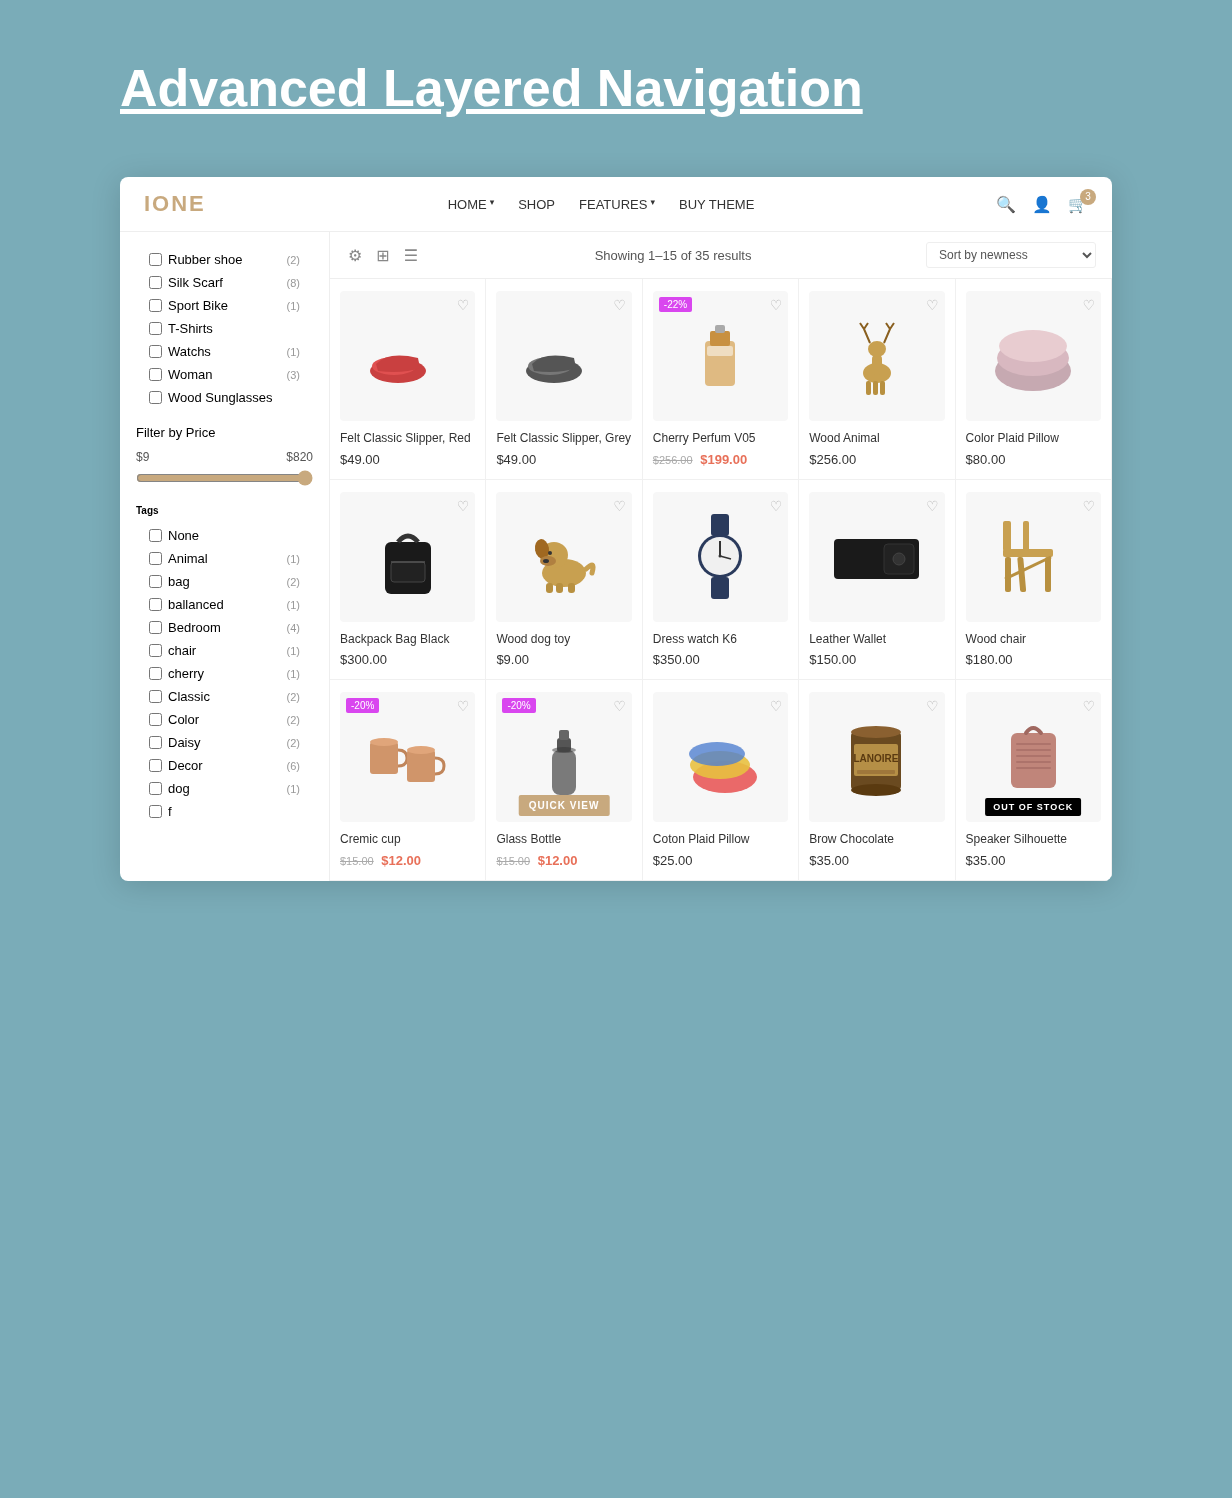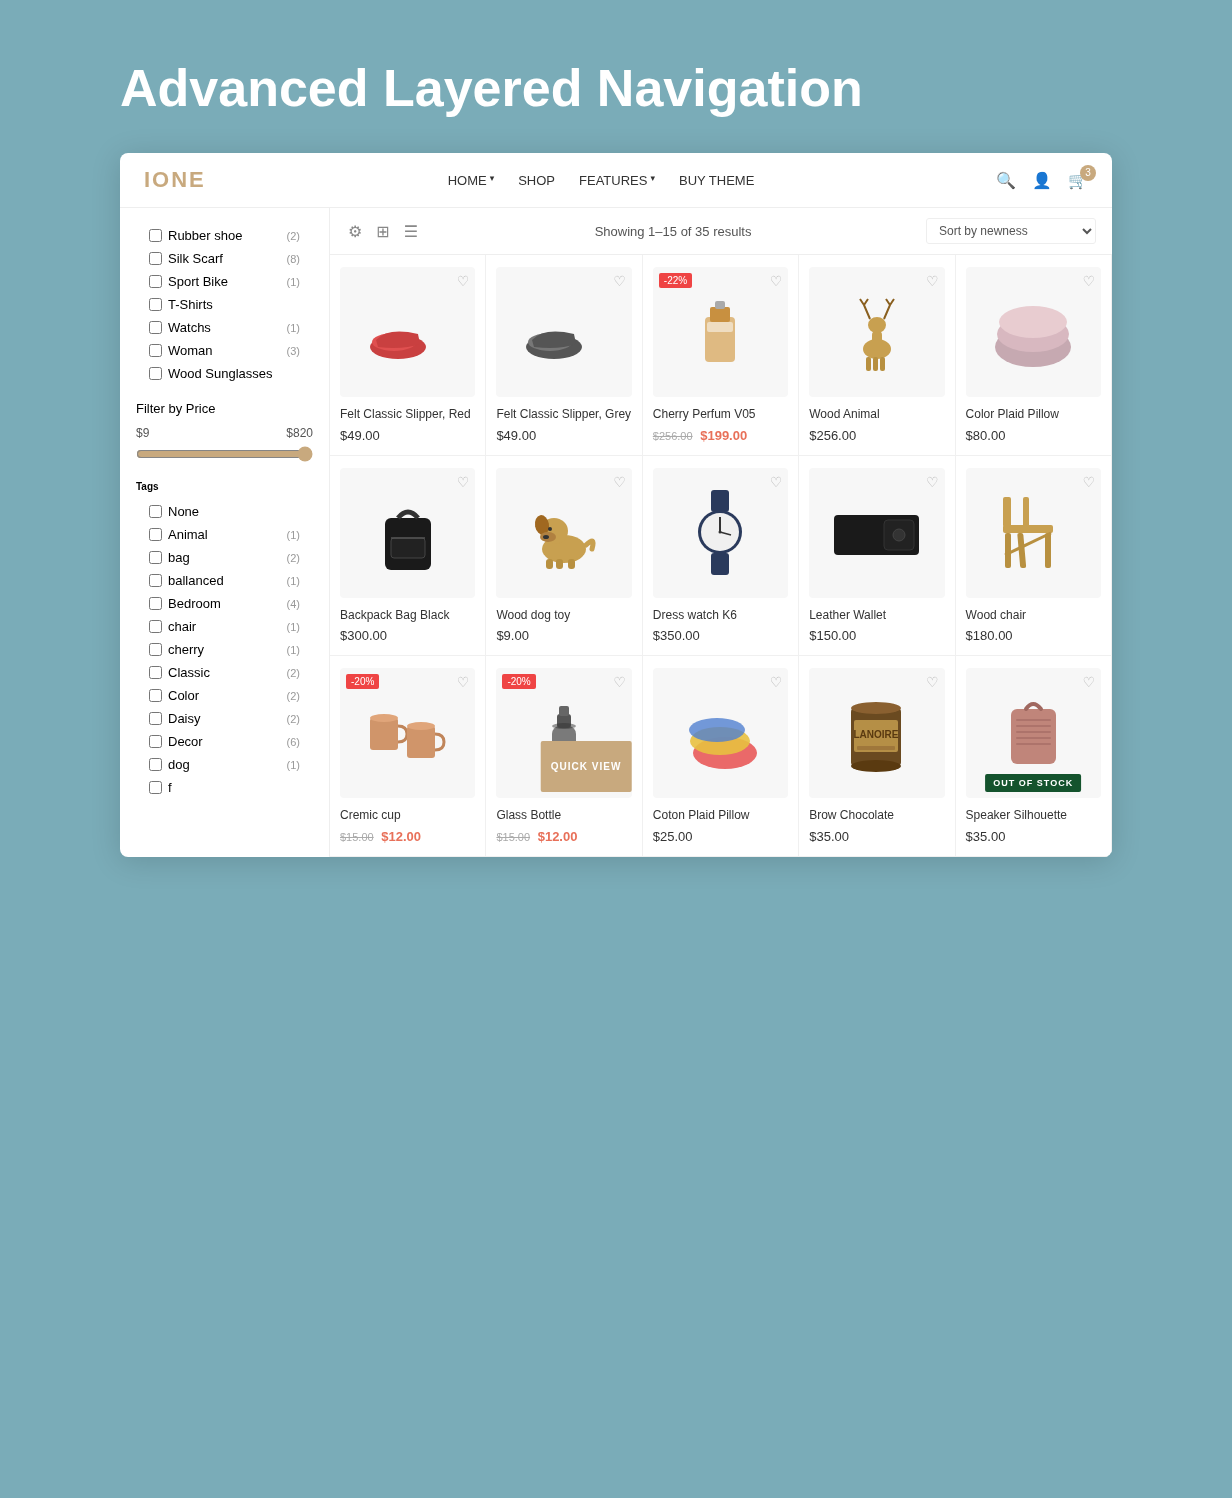--- a/index.html
+++ b/index.html
@@ -4,21 +4,22 @@
   <style>
     * { box-sizing: border-box; margin: 0; padding: 0; }
     body {
       background-color: #7aacb8;
       font-family: -apple-system, BlinkMacSystemFont, 'Segoe UI', sans-serif;
       min-height: 1498px;
       padding: 60px 120px;
     }
     .hero-section {
       color: white;
-      margin-bottom: 36px;
+      margin-bottom: 60px;
+      text-decoration: underline;
     }
     .hero-title {
       font-size: 52px;
       font-weight: 700;
       margin-bottom: 20px;
       line-height: 1.1;
     }
     .hero-desc {
       font-size: 18px;
       line-height: 1.6;
@@ -220,42 +221,41 @@
     .product-badge {
       position: absolute;
       top: 6px;
       left: 6px;
       background: #555;
       color: white;
       font-size: 10px;
       padding: 2px 5px;
       border-radius: 2px;
     }
-    .product-badge.sale { background: #ef4444; }
+    .product-badge.sale { background: #d946ef; }
     .product-action-overlay {
       position: absolute;
       bottom: 6px;
       left: 50%;
       transform: translateX(-50%);
       background: #c8a97e;
       color: white;
       font-size: 10px;
-      padding: 20px 10px;
+      padding: 5px 10px;
       border-radius: 2px;
       white-space: nowrap;
       letter-spacing: 1px;
       font-weight: 600;
-      margin-left: 22px;
     }
     .out-of-stock-overlay {
       position: absolute;
       bottom: 6px;
       left: 50%;
       transform: translateX(-50%);
-      background: #14532d;
+      background: #000000;
       color: white;
       font-size: 9px;
       padding: 4px 8px;
       border-radius: 2px;
       white-space: nowrap;
       letter-spacing: 1px;
       font-weight: 600;
     }
     .product-name {
       font-size: 12px;

